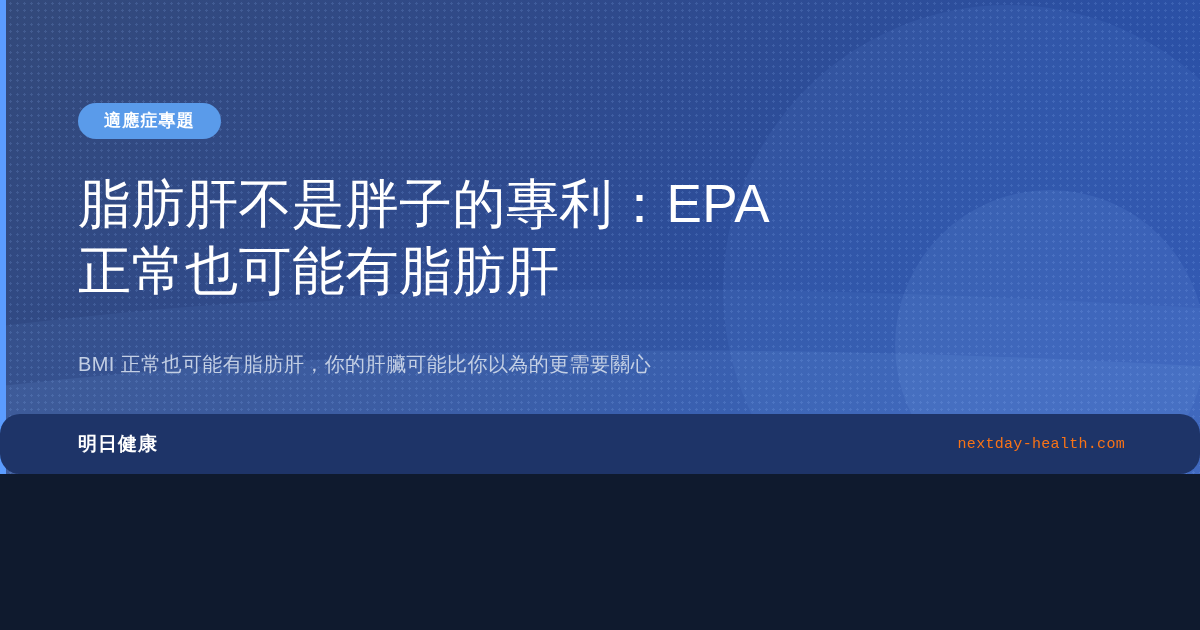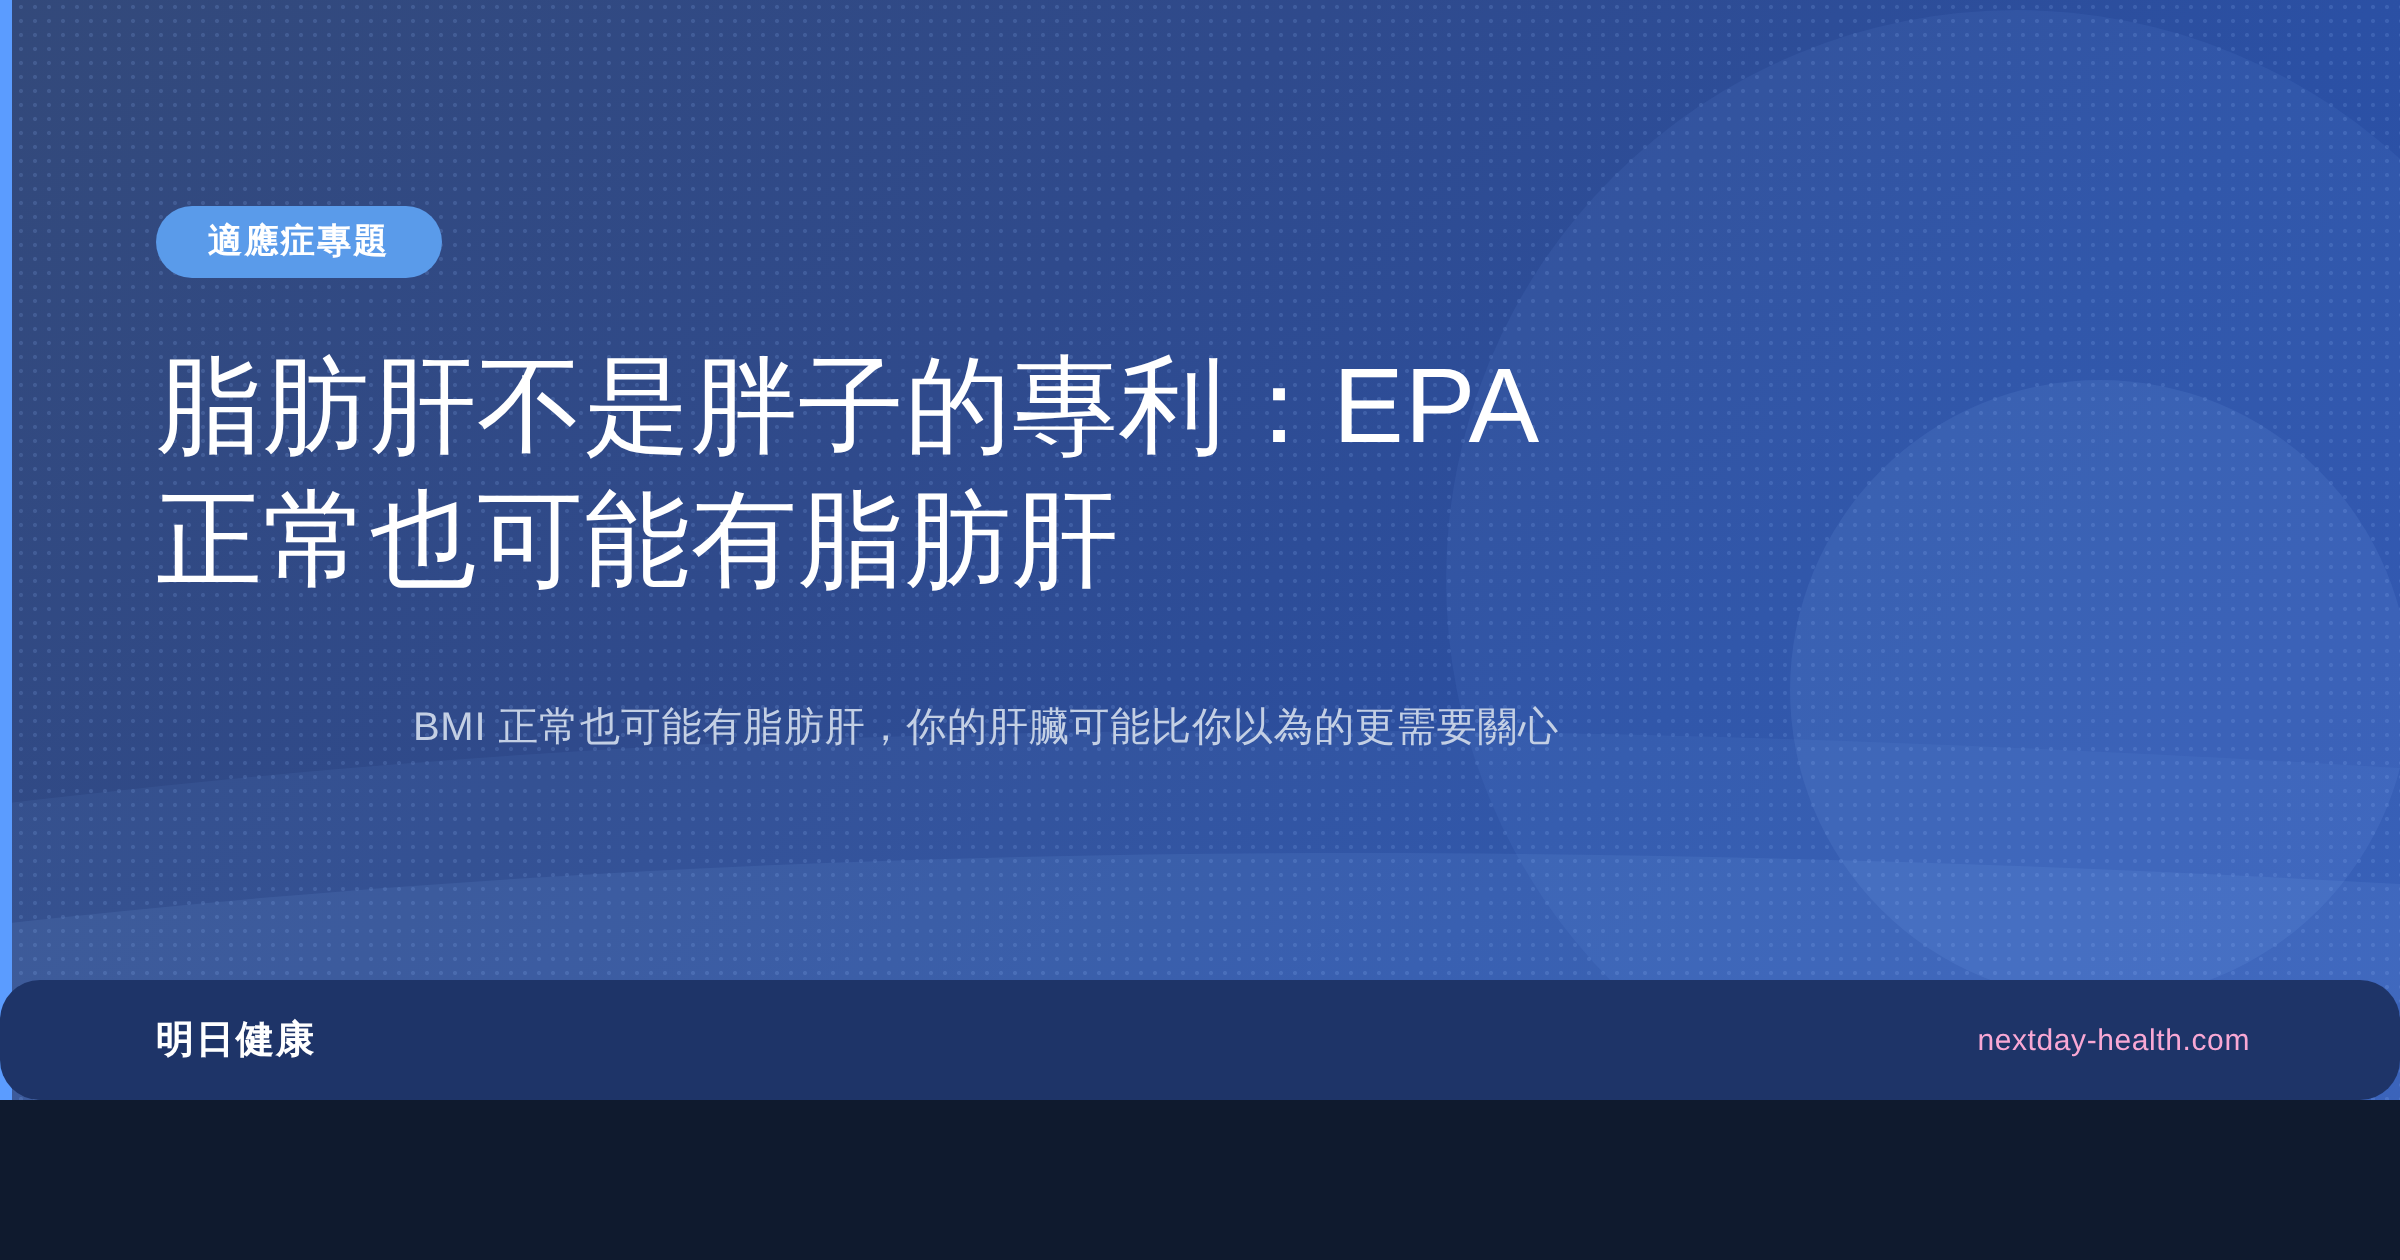--- a/index.html
+++ b/index.html
@@ -3,21 +3,21 @@
 <meta charset="utf-8">
 <style>
   html, body {
     margin: 0;
     padding: 0;
     background: #0f1a2e;
   }
   .og-card {
     position: relative;
     width: 1200px;
-    height: 550px;
+    height: 474px;
     overflow: hidden;
     font-family: "Liberation Sans", "DejaVu Sans", sans-serif;
     background: linear-gradient(135deg, #33497a 0%, #2f4a8c 38%, #2b50a4 68%, #2d55b0 100%);
   }
 
   
   .circle-outer {
     position: absolute;
     left: 1008px;
     top: 290px;
@@ -95,21 +95,20 @@
     letter-spacing: 0.5px;
     max-width: 790px;
   }
   .subtitle {
     margin-top: 43px;
     color: #c3cfe4;
     font-size: 20px;
     font-weight: normal;
     line-height: 1.6;
     letter-spacing: 0.4px;
-    text-align: center;
   }
 
   
   .footer {
     position: absolute;
     left: 0;
     bottom: 0;
     width: 1200px;
     height: 60px;
     background: #1e3468;
@@ -120,23 +119,24 @@
     padding: 0 75px 0 78px;
     border-radius: 20px;
   }
   .footer-brand {
     color: #ffffff;
     font-size: 19px;
     font-weight: bold;
     letter-spacing: 1px;
   }
   .footer-url {
-    color: #f9a8d4;
+    color: #f97316;
     font-size: 15px;
     letter-spacing: 0.3px;
+    font-family: Liberation Mono, monospace;
   }
 </style>
 </head>
 <body>
 
 <div class="og-card">
 
   <div class="circle-outer"></div>
   <div class="circle-inner"></div>
 

